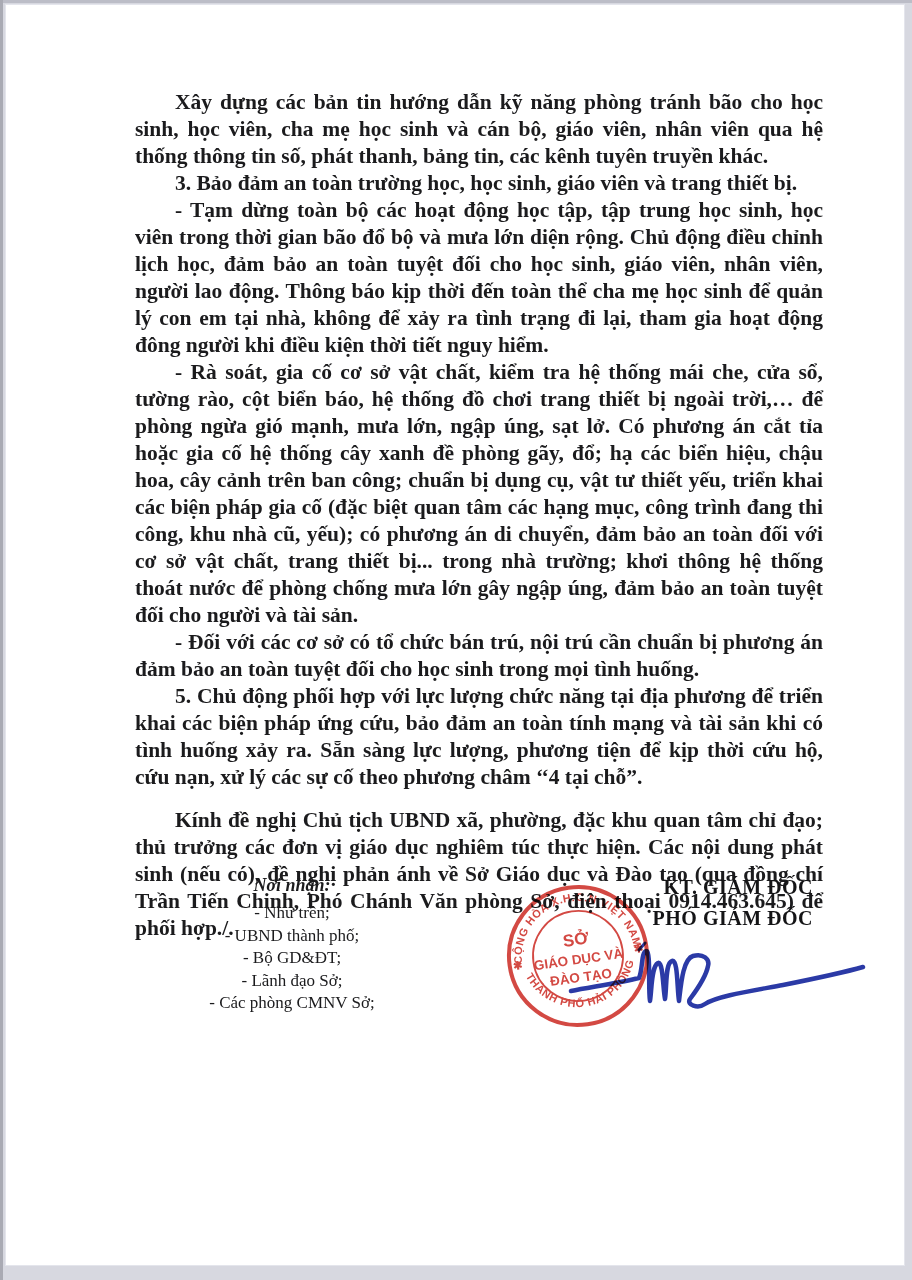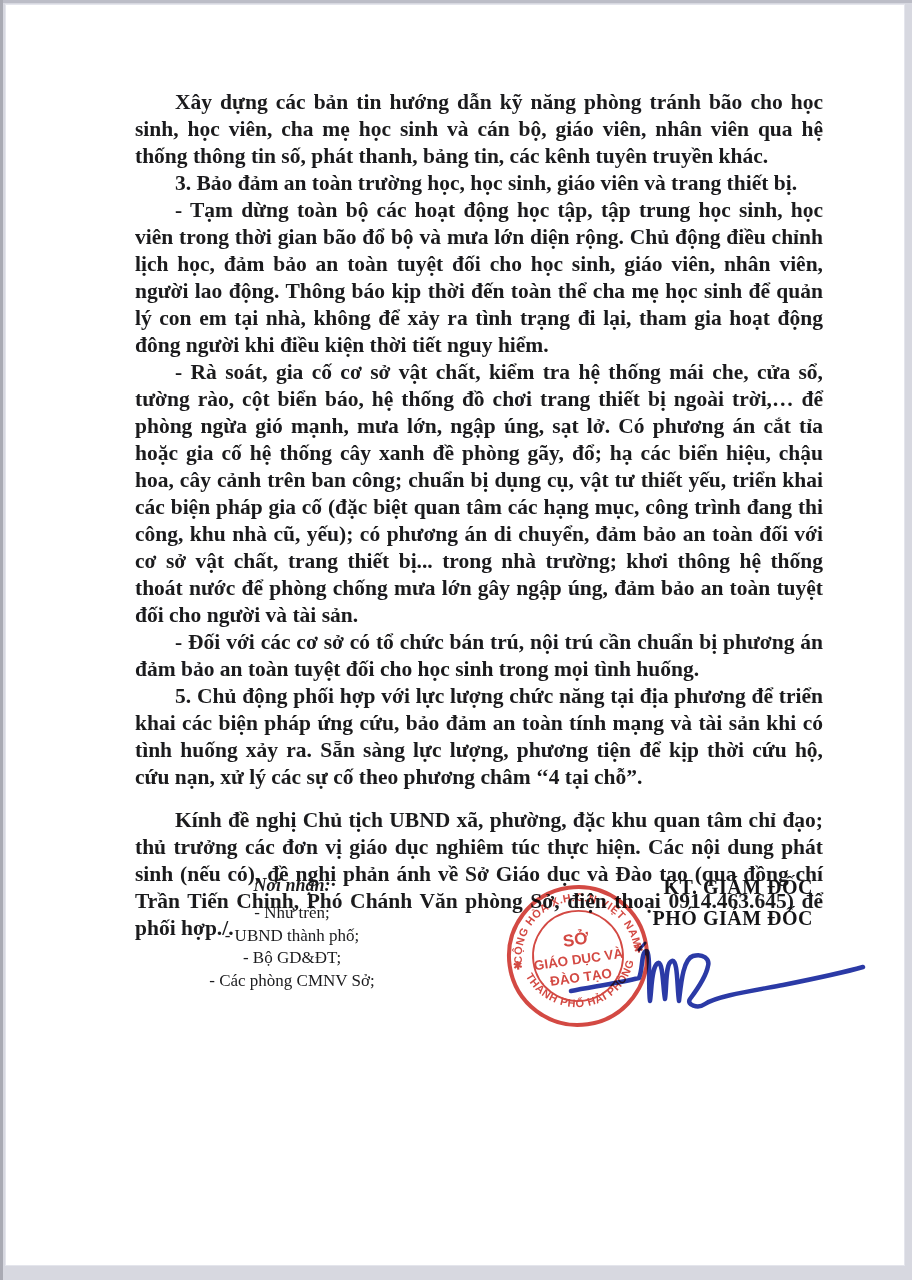--- a/index.html
+++ b/index.html
@@ -67,20 +67,21 @@
     <p>- Đối với các cơ sở có tổ chức bán trú, nội trú cần chuẩn bị phương án đảm bảo an toàn tuyệt đối cho học sinh trong mọi tình huống.</p>
     <p>5. Chủ động phối hợp với lực lượng chức năng tại địa phương để triển khai các biện pháp ứng cứu, bảo đảm an toàn tính mạng và tài sản khi có tình huống xảy ra. Sẵn sàng lực lượng, phương tiện để kịp thời cứu hộ, cứu nạn, xử lý các sự cố theo phương châm ‘‘4 tại chỗ”.</p>
     <p class="closing">Kính đề nghị Chủ tịch UBND xã, phường, đặc khu quan tâm chỉ đạo; thủ trưởng các đơn vị giáo dục nghiêm túc thực hiện. Các nội dung phát sinh (nếu có), đề nghị phản ánh về Sở Giáo dục và Đào tạo (qua đồng chí Trần Tiến Chinh, Phó Chánh Văn phòng Sở, điện thoại 0914.463.645) để phối hợp./.</p>
   </div>
 
   <div class="recipients">
     <div class="recipients-title">Nơi nhận:</div>
     <div class="recipients-item">- Như trên;</div>
     <div class="recipients-item">- UBND thành phố;</div>
     <div class="recipients-item">- Bộ GD&amp;ĐT;</div>
+    <div class="recipients-item">- Lãnh đạo Sở;</div>
     <div class="recipients-item">- Các phòng CMNV Sở;</div>
   </div>
 
   <div class="sign-block">
     <div class="sign-title">KT. GIÁM ĐỐC</div>
     <div class="sign-title">PHÓ GIÁM ĐỐC</div>
   </div>
 
   <svg class="seal-svg" viewBox="0 0 150 150">
     <g transform="rotate(-8 75 75)" stroke="#d03b34" fill="none">

